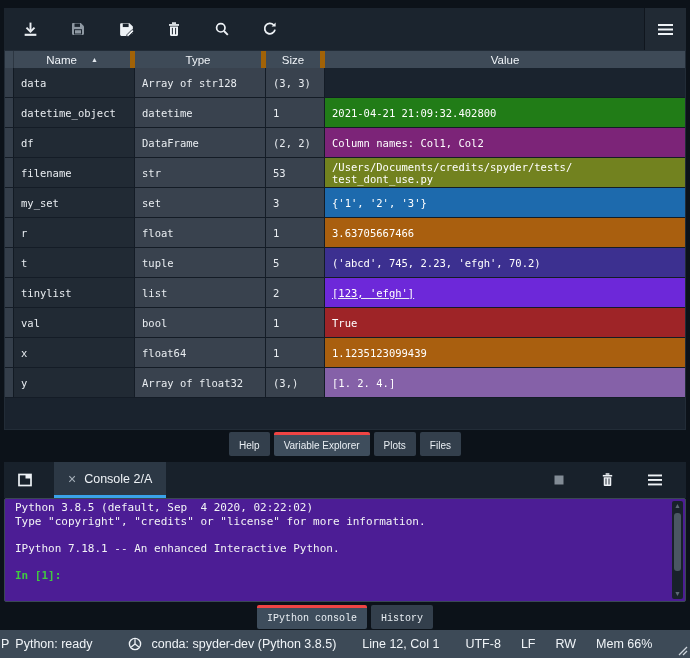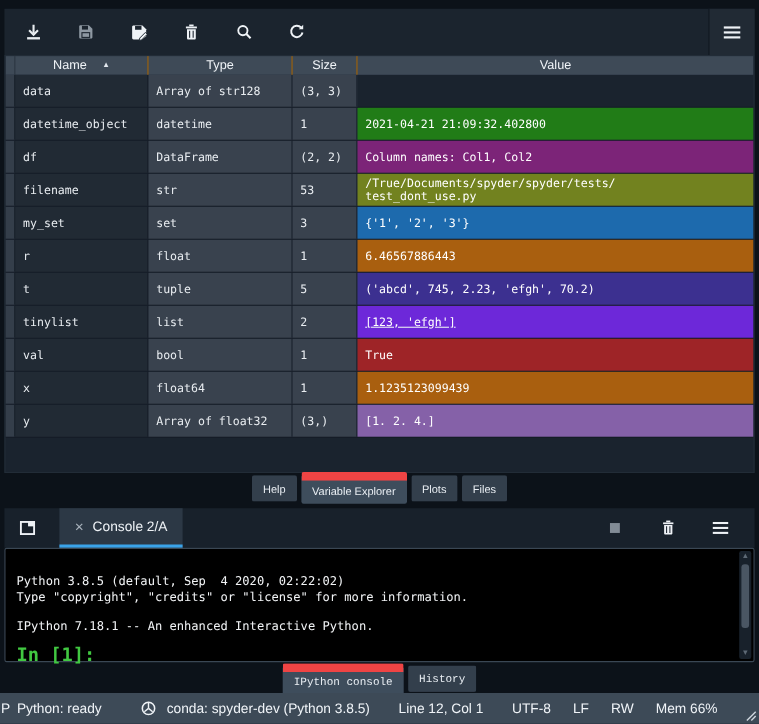--- a/index.html
+++ b/index.html
@@ -30,21 +30,21 @@
   }
 
   
   .table-area {
     position: absolute; top: 50px; left: 4px; right: 4px; height: 380px;
     background: #1a232e; border: 1px solid #222c37; overflow: hidden;
   }
   .thead { display: flex; height: 17px; background: #3e4a57; font-size: 11.5px; color: #f0f4f8; }
   .thead .hcell {
     display: flex; align-items: center; justify-content: center;
-    border-right: 1px solid #a16207; position: relative;
+    border-right: 5px solid #a16207; position: relative;
   }
   .hcell.c-vh { width: 9px; border-right: 1px solid #2c3641; }
   .hcell.c-name { width: 121px; }
   .hcell.c-type { width: 131px; }
   .hcell.c-size { width: 59px; }
   .hcell.c-value { flex: 1; border-right: none; }
   .sort-arrow { font-size: 7px; margin-left: 14px; color: #e2e8ee; }
 
   .vrow { display: flex; height: 30px; border-bottom: 1px solid #141c26; }
   .cell { display: flex; align-items: center; overflow: hidden; border-right: 1px solid #141c26; }
@@ -62,49 +62,49 @@
   
   .pane-tabs {
     position: absolute; top: 430px; left: 0; right: 0; height: 27px;
     display: flex; align-items: center; justify-content: center; gap: 4px;
   }
   .tab {
     background: #333f4c; color: #e9eef3; font-size: 10px;
     padding: 4px 10px 4px 10px; border-radius: 2px; border-top: 3px solid transparent;
     cursor: pointer; line-height: 13px;
   }
-  .tab.active { background: #3e4d5c; border-top: 8px solid #ef4444; }
+  .tab.active { background: #3e4d5c; border-top: 3px solid #ef4444; }
 
   
   .console-header {
     position: absolute; top: 462px; left: 4px; right: 4px; height: 36px;
     background: #18212b; display: flex; align-items: center;
   }
   .browse-btn { width: 30px; height: 30px; margin-left: 6px; display:flex; align-items:center; justify-content:center; cursor: pointer; }
   .console-tab {
     height: 36px; margin-left: 14px; padding: 0 14px;
     background: #2c3845; border-bottom: 3px solid #3aa3e9;
     display: flex; align-items: center; gap: 8px; cursor: pointer;
     font-size: 12.5px; color: #eef2f6;
   }
   .close-x { color: #a7b1bb; font-size: 14px; line-height: 12px; cursor: pointer; }
   .console-actions { margin-left: auto; display: flex; align-items: center; gap: 26px; padding-right: 20px; }
   .console-actions .tool-btn { width: 22px; height: 22px; }
 
   .console-body {
     position: absolute; top: 498px; left: 4px; right: 4px; height: 104px;
-    background: #000000; border: 1px solid #3a4754; border-radius: 2px;
-    padding: 23px 2px 0 10px;
+    background: #4c1d95; border: 1px solid #3a4754; border-radius: 2px;
+    padding: 2px 2px 0 10px;
   }
   .console-line {
     font-family: "DejaVu Sans Mono", monospace; font-size: 11px; line-height: 13.5px;
     color: #f2f4f6; white-space: pre; min-height: 13.5px;
   }
   .console-prompt {
-    font-family: "DejaVu Sans Mono", monospace; font-size: 17px; line-height: 13.5px;
+    font-family: "DejaVu Sans Mono", monospace; font-size: 11px; line-height: 13.5px;
     color: #41c841; font-weight: bold; white-space: pre;
   }
   .console-scrollbar {
     position: absolute; top: 2px; right: 2px; bottom: 2px; width: 11px;
     background: #18212b; border-radius: 2px;
   }
   .scroll-arrow { position: absolute; left: 0; right: 0; height: 10px; color: #5d6975; font-size: 7px; text-align: center; line-height: 10px; }
   .scroll-arrow.up { top: 0; }
   .scroll-arrow.down { bottom: 0; }
   .scroll-thumb {
@@ -275,21 +275,21 @@
     <div class="cell name">
           <span>filename</span>
         </div>
     <div class="cell type">
           <span>str</span>
         </div>
     <div class="cell size">
           <span>53</span>
         </div>
     <div class="cell value" style="background: rgb(114, 130, 31);">
-          <span>/True/Documents/spyder/spyder/tests/
+          <span>/Users/Documents/credits/spyder/tests/
 test_dont_use.py</span>
         </div>
   </div>
 
   <div class="vrow">
     <div class="cell vh"></div>
     <div class="cell name">
           <span>my_set</span>
         </div>
     <div class="cell type">
@@ -308,21 +308,21 @@
     <div class="cell name">
           <span>r</span>
         </div>
     <div class="cell type">
           <span>float</span>
         </div>
     <div class="cell size">
           <span>1</span>
         </div>
     <div class="cell value" style="background: rgb(169, 95, 15);">
-          <span>6.46567886443</span>
+          <span>3.63705667466</span>
         </div>
   </div>
 
   <div class="vrow">
     <div class="cell vh"></div>
     <div class="cell name">
           <span>t</span>
         </div>
     <div class="cell type">
           <span>tuple</span>

